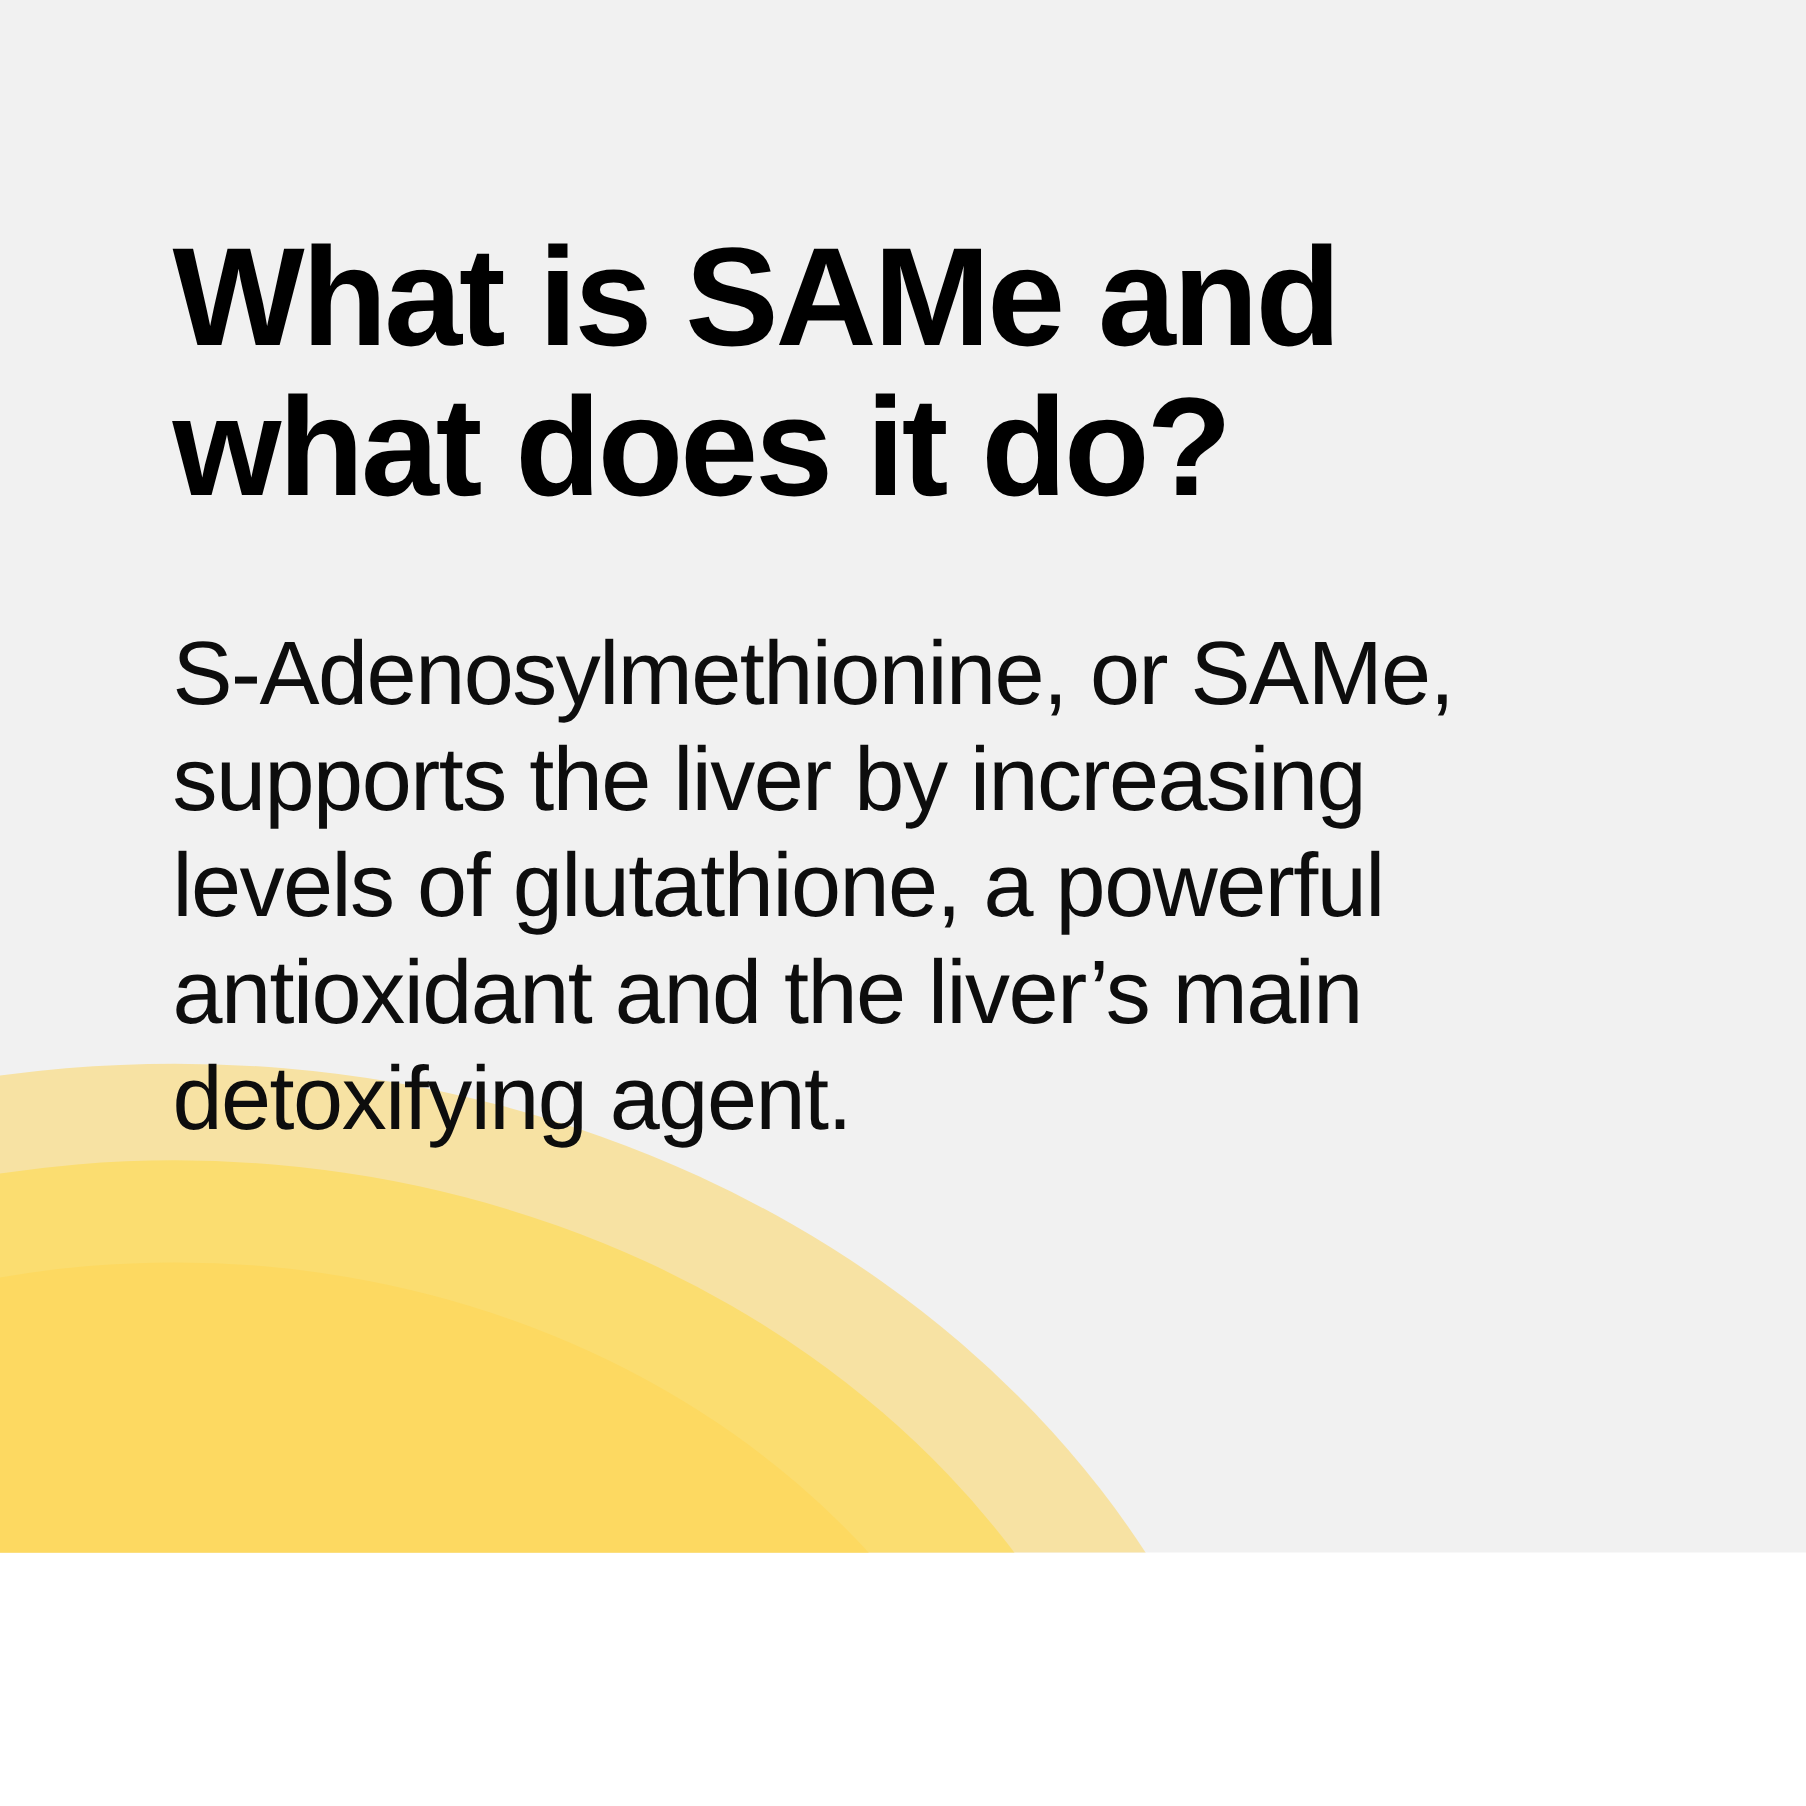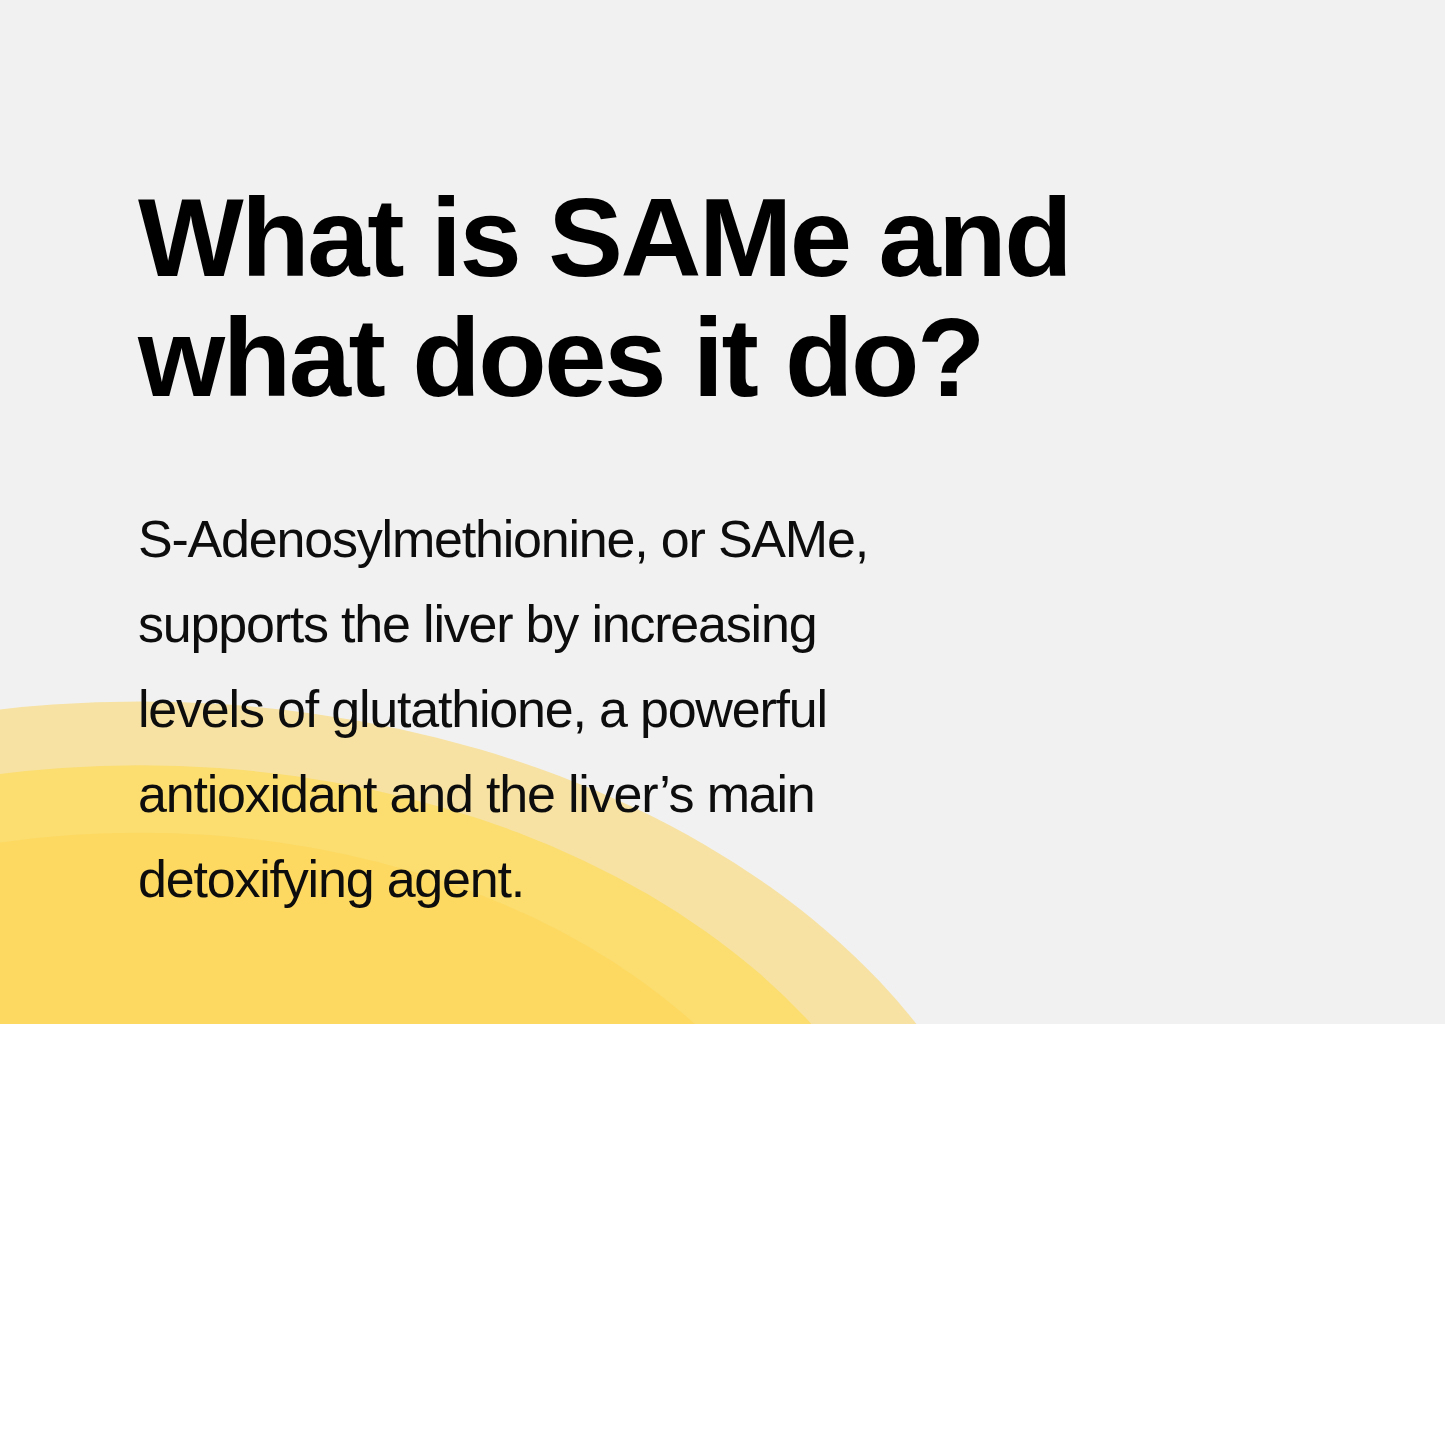--- a/index.html
+++ b/index.html
@@ -9,21 +9,21 @@
   }
 
   body {
     font-family: "Liberation Sans", sans-serif;
     background: #ffffff;
   }
 
   .card {
     position: relative;
     width: 1445px;
-    height: 1024px;
+    height: 1242px;
     overflow: hidden;
     background: #f1f1f1;
   }
 
   
   .arc-layer {
     position: absolute;
     inset: 0;
     pointer-events: none;
   }
@@ -55,21 +55,21 @@
   .headline-wrap {
     position: absolute;
     top: 178px;
     left: 0;
     width: 1120px;
   }
 
   .bodycopy {
     margin: 0;
     padding: 0;
-    font-size: 52px;
+    font-size: 72px;
     font-weight: 400;
     line-height: 85px;
     letter-spacing: -1.2px;
     color: #0d0d0d;
     white-space: pre-line;
   }
   .body-wrap {
     position: absolute;
     top: 497px;
     left: 0;

